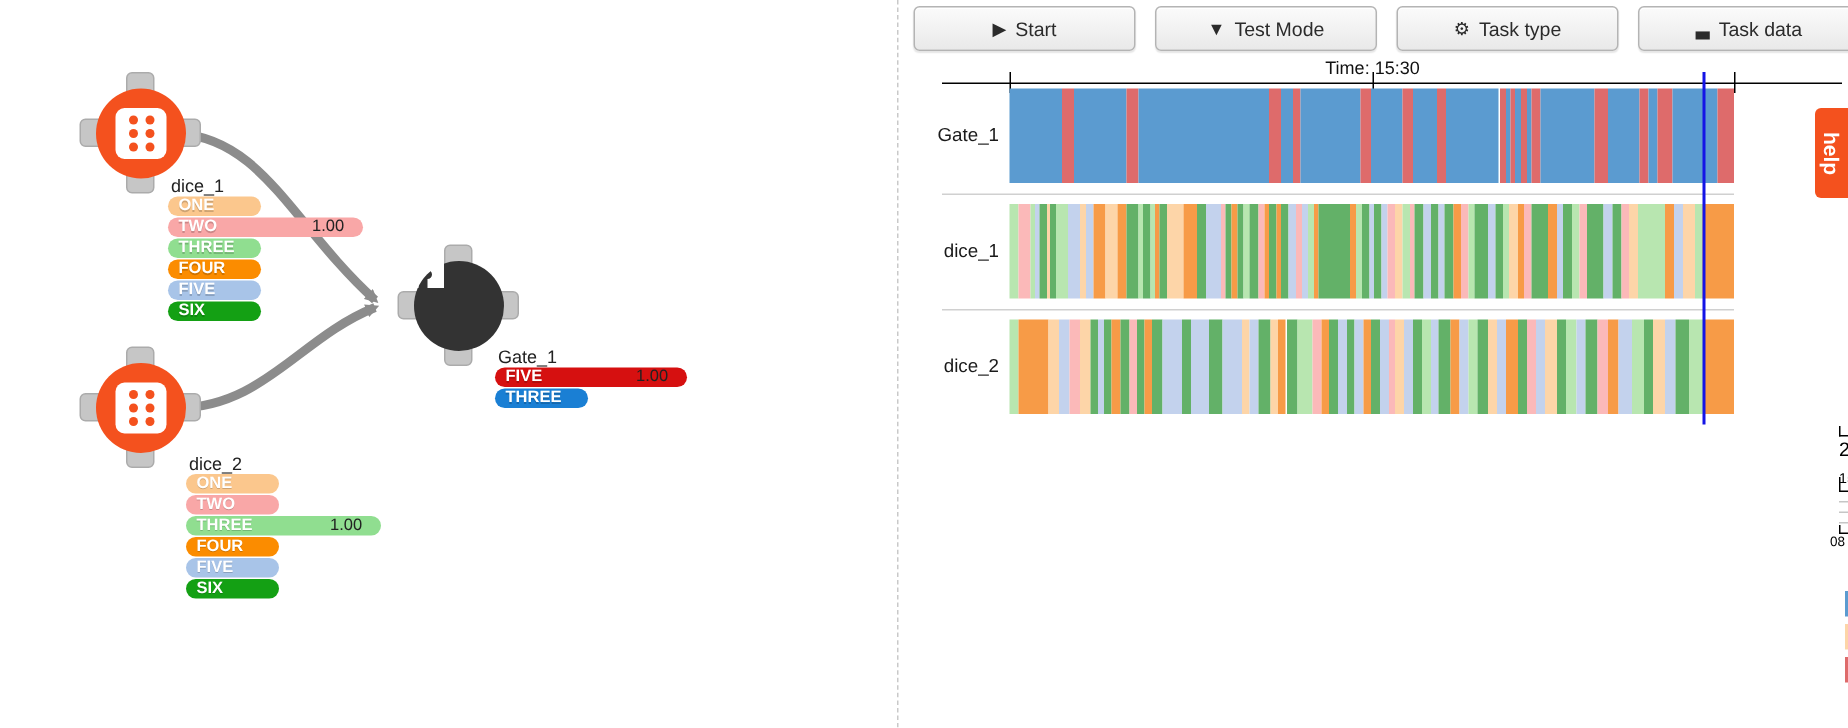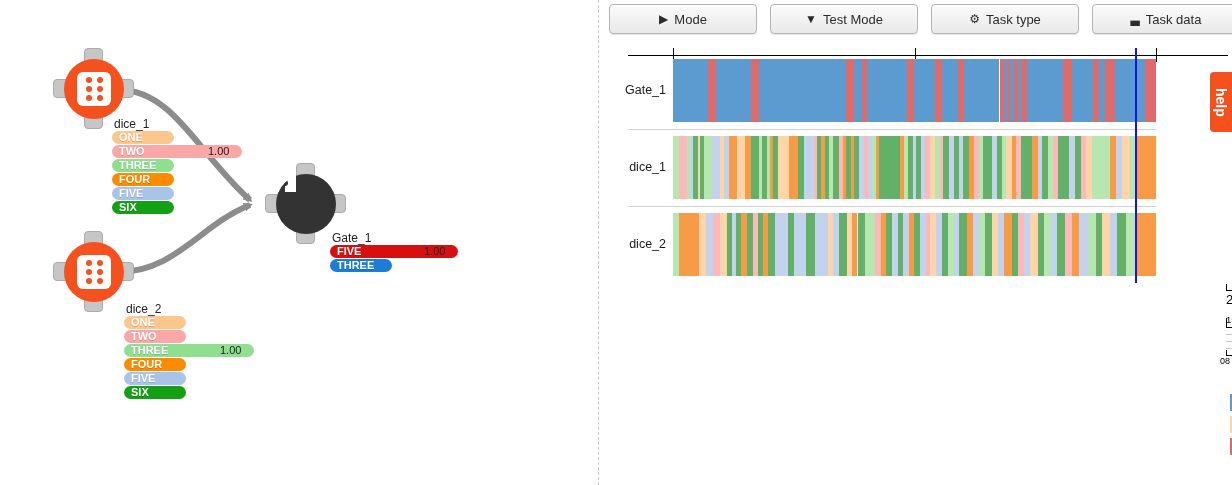--- a/index.html
+++ b/index.html
@@ -264,37 +264,38 @@
     </div>
   </div>
 
   <div class="divider"></div>
 
   <div class="right">
 
     <div class="toolbar" id="toolbar">
         <div class="tbtn">
           <span class="glyph">▶</span>
-          <span>Mode</span>
+          <span>Start</span>
         </div>
         <div class="tbtn">
           <span class="glyph">▼</span>
           <span>Test Mode</span>
         </div>
         <div class="tbtn">
           <span class="glyph">⚙</span>
           <span>Task type</span>
         </div>
         <div class="tbtn">
           <span class="glyph">▃</span>
           <span>Task data</span>
         </div>
       </div>
 
     <div class="plot">
+      <div class="timelabel">Time: 15:30</div>
       <div class="toprule"></div>
       <div id="toptickwrap">
           <div class="toptick" style="left: 75px;"></div>
           <div class="toptick" style="left: 316.5px;"></div>
           <div class="toptick" style="left: 558px;"></div>
         </div>
       <div id="rows">
           <div class="rowlabel" style="top: 44.5px;">Gate_1</div>
           <div class="track" style="left: 75px; top: 21px; width: 483px; height: 63px;">
             <div class="seg" style="left: 0px; width: 35.259px; background: rgb(91, 155, 208);"></div>

